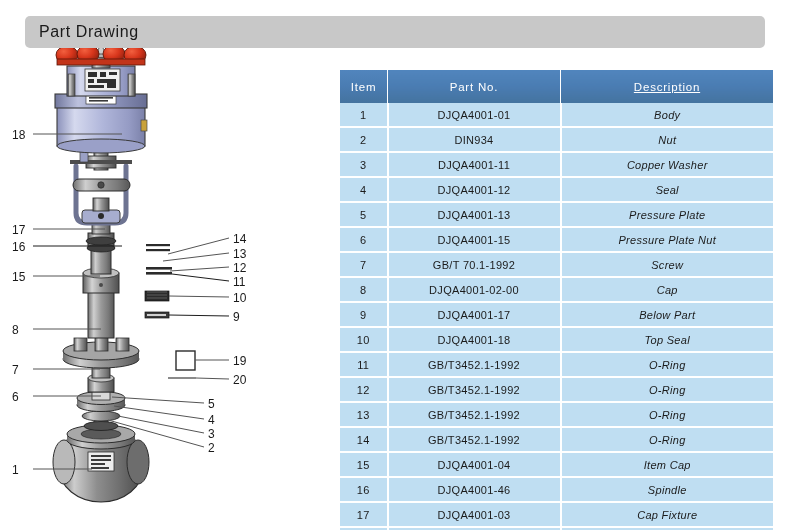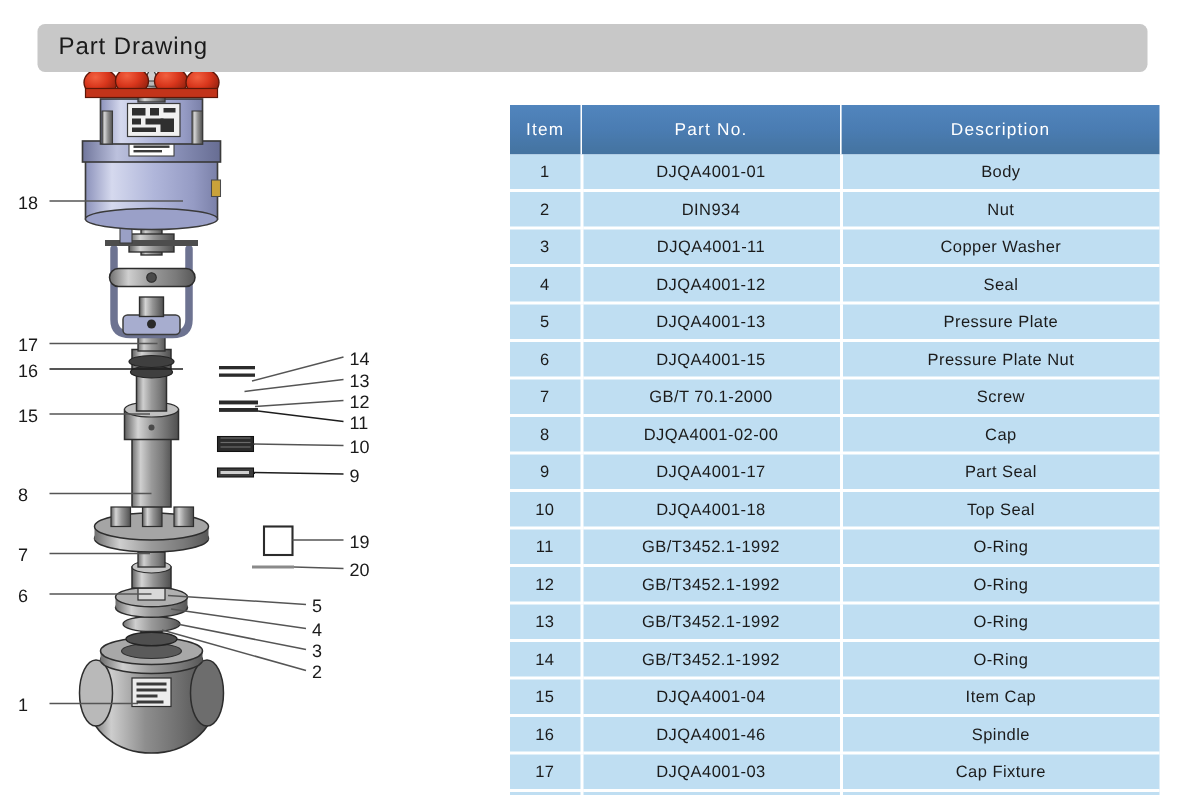--- a/index.html
+++ b/index.html
@@ -33,30 +33,30 @@
     border-collapse:collapse;
     table-layout:fixed;
   }
   .parts-table th{
     height:31px;
     background:linear-gradient(to bottom,#5185bd 0%,#4a7cb2 50%,#44739f 100%);
     color:#ffffff;font-size:11.5px;font-weight:normal;letter-spacing:.8px;
     border-right:1px solid #ffffff;
     text-align:center;vertical-align:middle;
   }
-  .parts-table th:last-child{border-right:none;}
+  .parts-table th:last-child{border-right:none;text-decoration:underline;}
   .parts-table td{
     height:21px;
     background:#bfdef2;
     color:#1b1b1b;font-size:11px;letter-spacing:.3px;
     border-right:2px solid #ffffff;
     border-bottom:2px solid #ffffff;
     text-align:center;vertical-align:middle;
   }
-  .parts-table td:last-child{border-right:none;}
+  .parts-table td:last-child{border-right:none;font-style:italic;}
   .parts-table tr:last-child td{border-bottom:none;}
   .col-item{width:45px;}
   .col-part{width:170px;}
   .col-desc{width:210px;}
 
   
   .callout-num{font-family:"Liberation Sans","DejaVu Sans",sans-serif;font-size:12px;fill:#1a1a1a;}
 </style>
 </head>
 <body>
@@ -347,32 +347,32 @@
           <td class="col-part">DJQA4001-13</td>
           <td class="col-desc">Pressure Plate</td>
         </tr>
         <tr>
           <td class="col-item">6</td>
           <td class="col-part">DJQA4001-15</td>
           <td class="col-desc">Pressure Plate  Nut</td>
         </tr>
         <tr>
           <td class="col-item">7</td>
-          <td class="col-part">GB/T 70.1-2000</td>
+          <td class="col-part">GB/T 70.1-1992</td>
           <td class="col-desc">Screw</td>
         </tr>
         <tr>
           <td class="col-item">8</td>
           <td class="col-part">DJQA4001-02-00</td>
           <td class="col-desc">Cap</td>
         </tr>
         <tr>
           <td class="col-item">9</td>
           <td class="col-part">DJQA4001-17</td>
-          <td class="col-desc">Part Seal</td>
+          <td class="col-desc">Below Part</td>
         </tr>
         <tr>
           <td class="col-item">10</td>
           <td class="col-part">DJQA4001-18</td>
           <td class="col-desc">Top Seal</td>
         </tr>
         <tr>
           <td class="col-item">11</td>
           <td class="col-part">GB/T3452.1-1992</td>
           <td class="col-desc">O-Ring</td>

